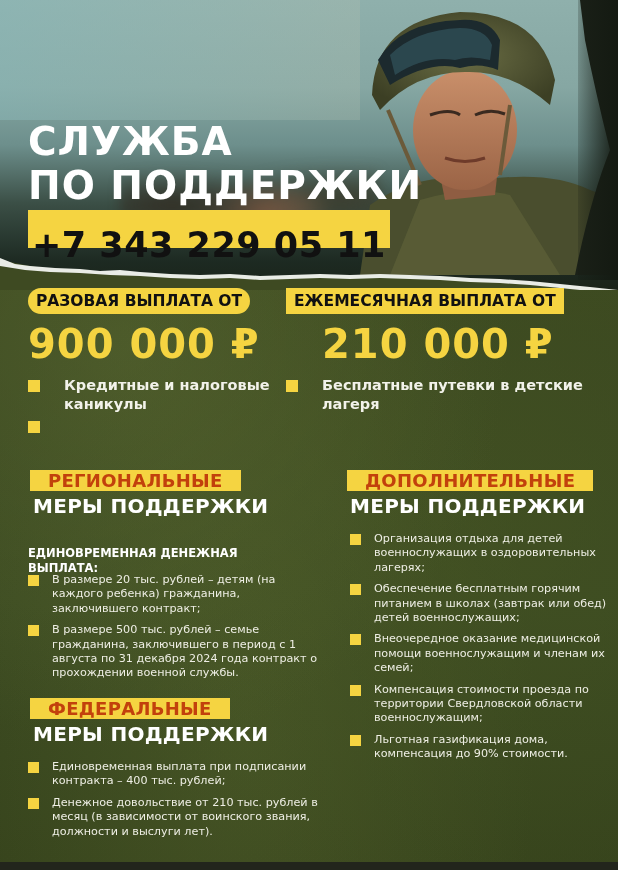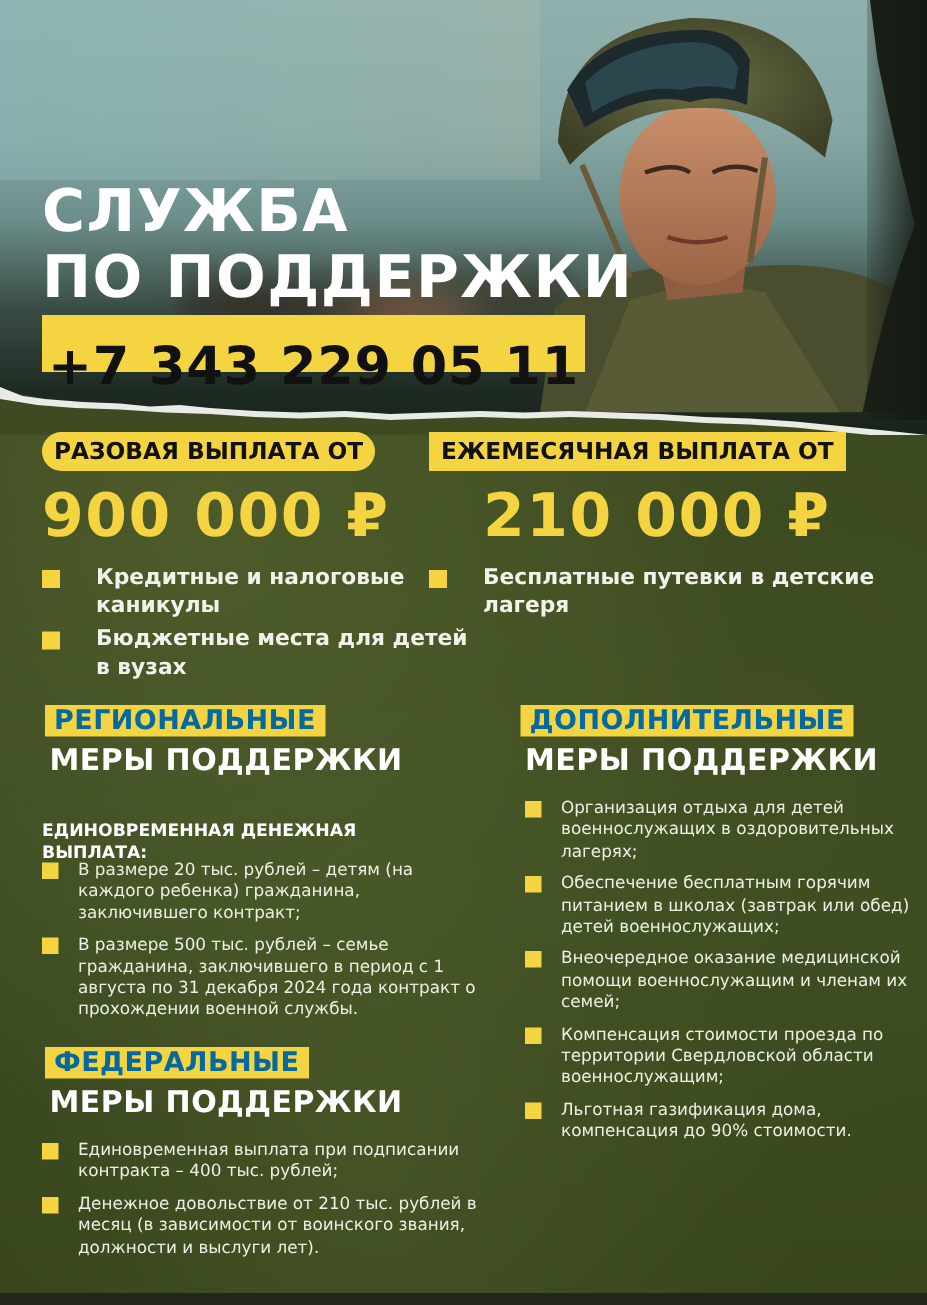--- a/index.html
+++ b/index.html
@@ -71,22 +71,22 @@
   .blist li .sq {
     position: absolute; left: 0; width: 11px; height: 11px; background: #f5d441;
   }
   .blist.big li { font-size: 14.5px; line-height: 19px; margin-bottom: 3px; font-weight: bold; }
   .blist.big li .sq { top: 4px; left: 0; width: 12px; height: 12px; }
   .blist.small li { font-size: 11.2px; line-height: 14.4px; margin-bottom: 7px; padding-left: 24px; color: #eeeee4;}
   .blist.small li .sq { top: 2px; }
 
   .sec-head { position: absolute; }
   .sec-head .hl {
-    display: inline-block; background: #f5d441; color: #0369a1;
-    font-weight: bold; font-size: 18px; line-height: 21px; padding: 0 6px; letter-spacing: 0.3px;
+    display: inline-block; background: #f5d441; color: #c2410c;
+    font-weight: bold; font-size: 18px; line-height: 21px; padding: 0 18px; letter-spacing: 0.3px;
   }
   .sec-head .sub {
     display: block; color: #fff; font-weight: bold; font-size: 20px; line-height: 26px;
     margin-top: 2px; padding-left: 3px; letter-spacing: 0.3px;
   }
   .subhead {
     position: absolute; font-weight: bold; font-size: 11.5px; line-height: 15px; color: #fff;
   }
 </style>
 </head>
@@ -145,21 +145,21 @@
   <div class="phone">+7 343 229 05 11</div>
 
   <div class="tag" style="left:28px; top:288px;border-radius:13px;">РАЗОВАЯ ВЫПЛАТА ОТ</div>
   <div class="tag" style="left:286px; top:288px;">ЕЖЕМЕСЯЧНАЯ ВЫПЛАТА ОТ</div>
 
   <div class="amount" style="left:28px; top:322px;">900 000 ₽</div>
   <div class="amount" style="left:322px; top:322px;">210 000 ₽</div>
 
   <ul class="blist big" style="left:28px; top:376px; width:290px;">
     <li><span class="sq"></span><span>Кредитные и налоговые каникулы</span></li>
-    <li><span class="sq"></span><span>Бюджетные места для детей в вузах</span></li>
+    <li><span class="sq"></span></li>
   </ul>
   <ul class="blist big" style="left:286px; top:376px; width:310px;">
     <li><span class="sq"></span><span>Бесплатные путевки в детские лагеря</span></li>
   </ul>
 
   <div class="sec-head" style="left:30px; top:470px;">
     <span class="hl">РЕГИОНАЛЬНЫЕ</span>
     <span class="sub">МЕРЫ ПОДДЕРЖКИ</span>
   </div>
   <div class="subhead" style="left:28px; top:534px; width:250px;margin-top:12px;">ЕДИНОВРЕМЕННАЯ ДЕНЕЖНАЯ ВЫПЛАТА:</div>

